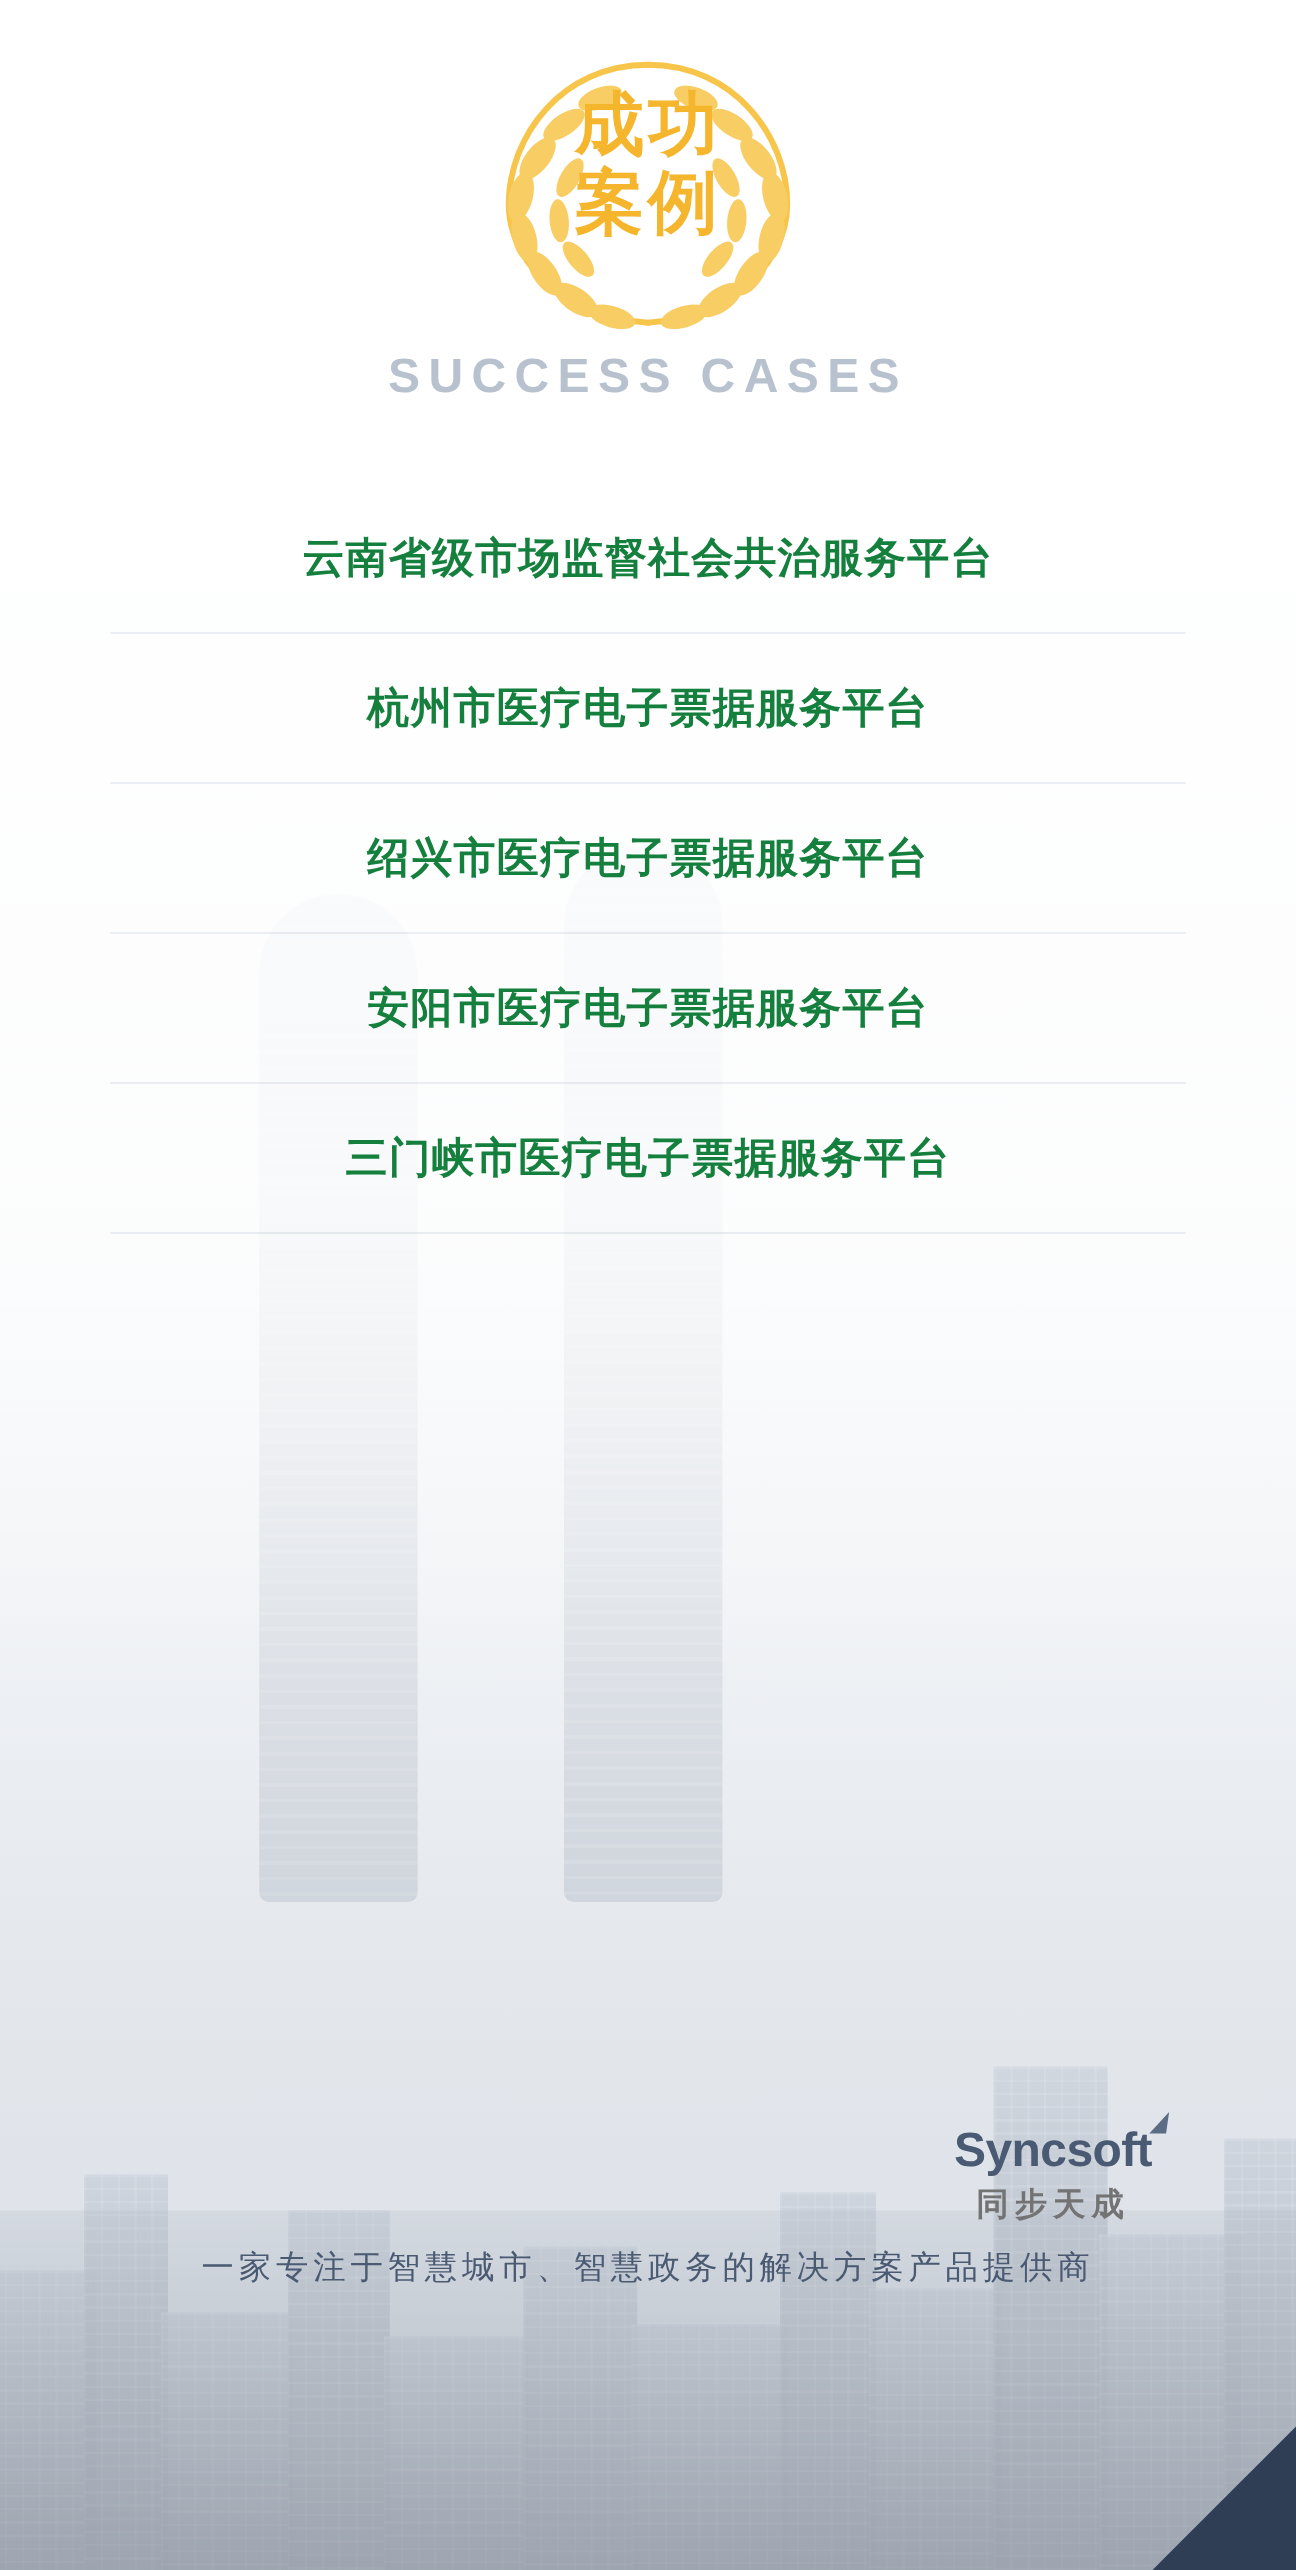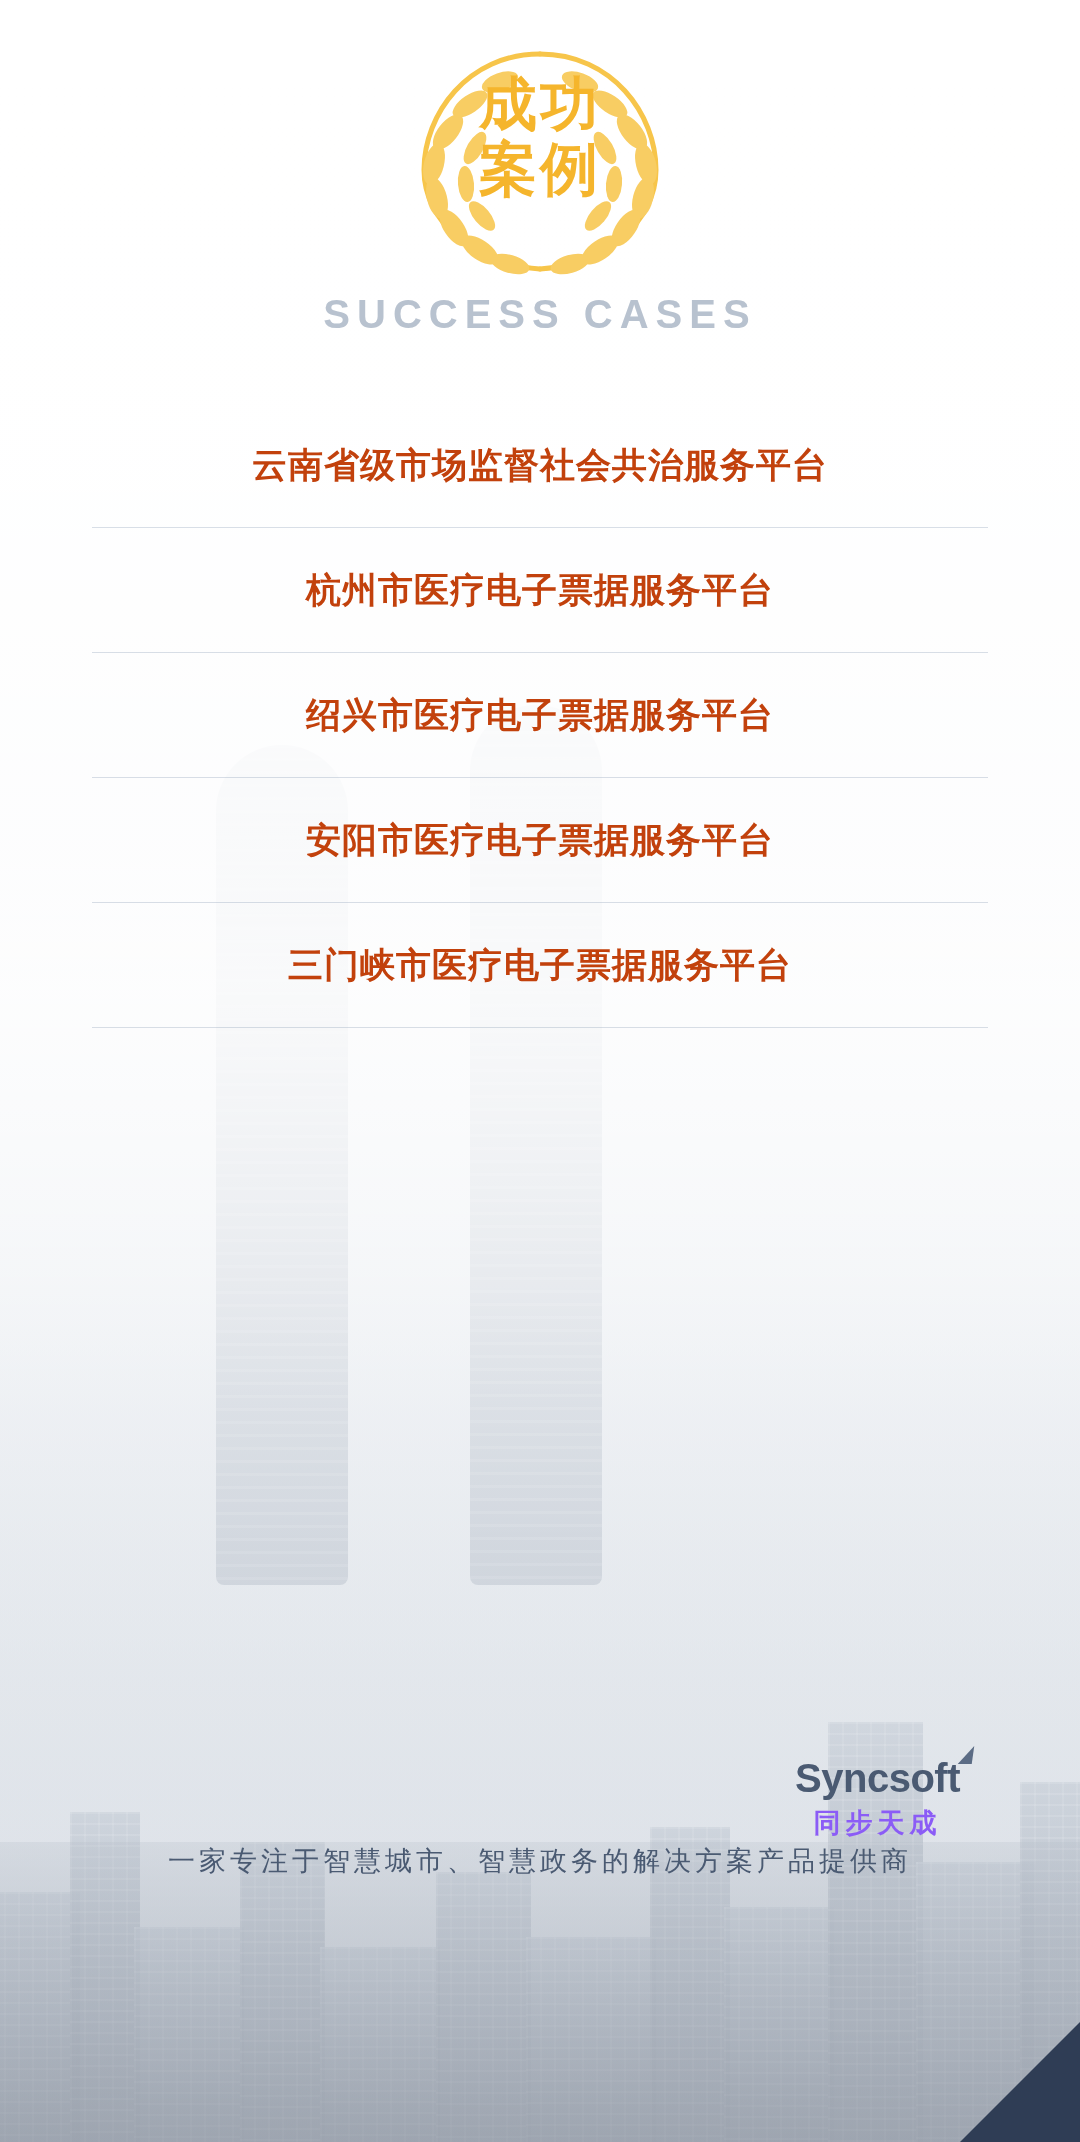--- a/index.html
+++ b/index.html
@@ -141,38 +141,38 @@
   }
   .case-row {
     height: 125px;
     display: flex;
     align-items: center;
     justify-content: center;
     border-bottom: 1px solid rgba(120,140,170,0.28);
   }
   .case-row:last-child { border-bottom: 1px solid rgba(120,140,170,0.28); }
   .case-title {
-    color: #c2410c;
+    color: #15803d;
     font-size: 35px;
     font-weight: bold;
     letter-spacing: 1px;
     text-align: left;
     white-space: nowrap;
   }
 
   
   .footer {
     position: absolute;
     left: 0; right: 0;
     top: 1756px;
     text-align: center;
   }
   .logo-wrap {
     width: 896px;
-    margin: 2px auto;
+    margin: 16px auto;
     display: flex;
     justify-content: flex-end;
     align-items: flex-start;
     padding-right: 28px;
   }
   .logo {
     text-align: center;
     position: relative;
   }
   .logo-main {
@@ -189,21 +189,21 @@
     right: -13px;
     top: -12px;
     width: 0; height: 0;
     border-left: 14px solid transparent;
     border-bottom: 18px solid #5b6c85;
     transform: skewX(-8deg);
   }
   .logo-cn {
     margin-top: 7px;
     font-size: 27px;
-    color: #8b5cf6;
+    color: #737373;
     letter-spacing: 5px;
     font-weight: bold;
   }
   .tagline {
     font-size: 27px;
     color: #4a5a72;
     letter-spacing: 4px;
   }
 
   

